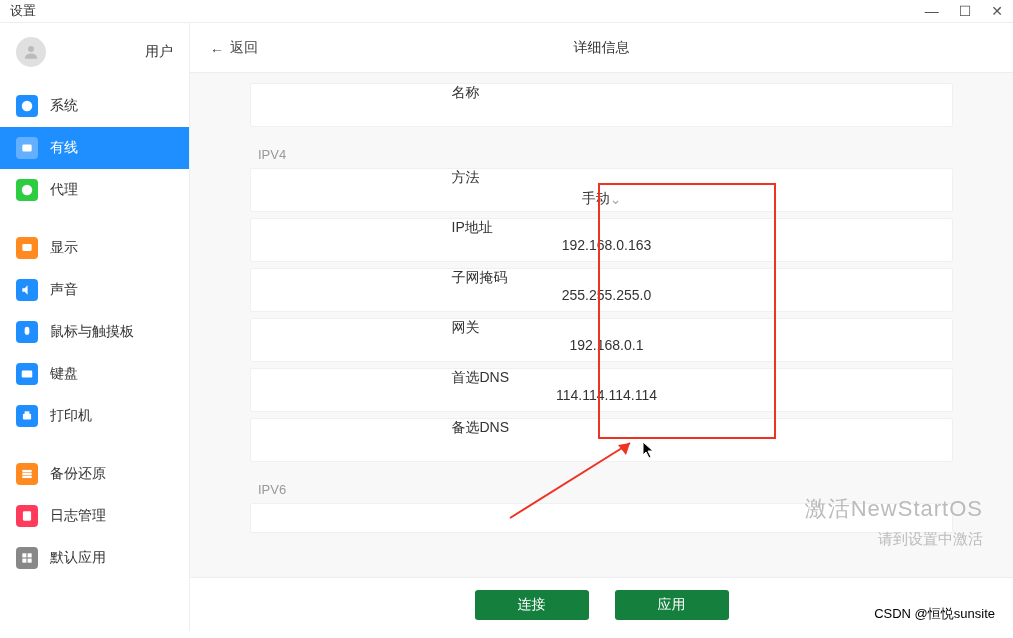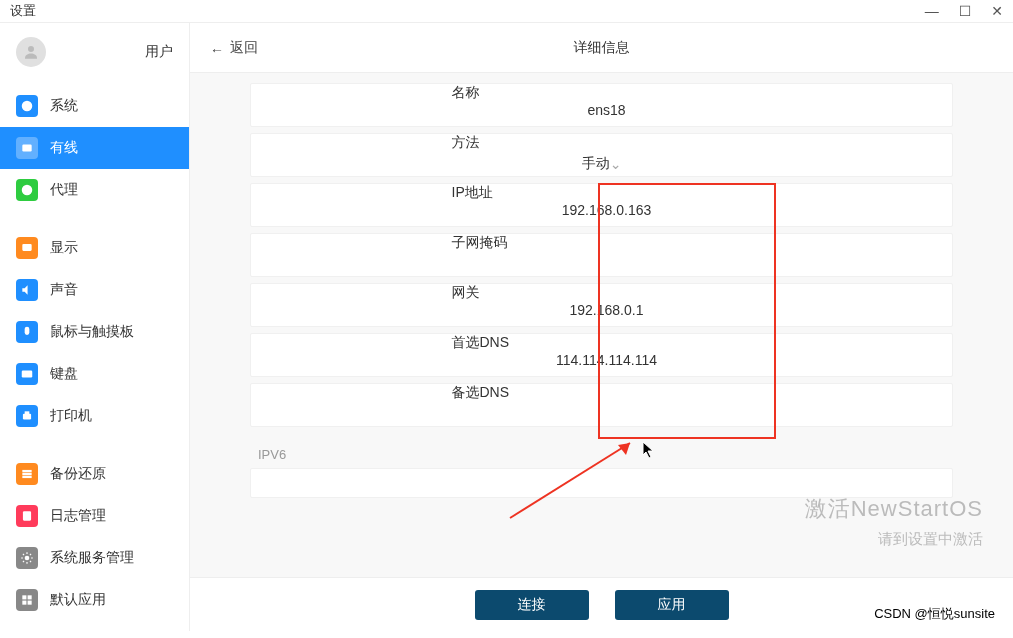--- a/index.html
+++ b/index.html
@@ -37,21 +37,21 @@
 .highlight-box { position: absolute; border: 2px solid #e32; pointer-events: none; }
 .arrow-overlay { position: absolute; pointer-events: none; }
 .cursor-overlay { position: absolute; pointer-events: none; }
 
 .watermark { position: absolute; right: 30px; bottom: 82px; text-align: right; color: #bbb; pointer-events: none; }
 .watermark .wm1 { font-size: 22px; letter-spacing: 1px; }
 .watermark .wm2 { font-size: 15px; margin-top: 6px; }
 .csdn-wm { position: absolute; right: 18px; bottom: 8px; color: #000000; font-size: 13px; pointer-events: none; text-align: center; }
 
 .footer { height: 54px; background: #fff; border-top: 1px solid #eee; display: flex; align-items: center; justify-content: center; gap: 26px; }
-.btn { width: 114px; height: 30px; border: none; border-radius: 3px; background: #0c4a6e; color: #fff; font-size: 14px; cursor: pointer; }
+.btn { width: 114px; height: 30px; border: none; border-radius: 3px; background: #15803d; color: #fff; font-size: 14px; cursor: pointer; }
 </style>
 </head>
 <body>
 
 <div class="titlebar">
   <span class="titlebar-title">设置</span>
   <div class="titlebar-controls">
     <span>—</span>
     <span>☐</span>
     <span>✕</span>
@@ -153,29 +153,20 @@
           <div class="icon-box" style="background: rgb(255, 59, 91);">
             <svg viewBox="0 0 24 24">
               <rect x="5" y="4" width="14" height="16" rx="2" fill="currentColor"></rect>
             </svg>
           </div>
           <span>日志管理</span>
         </div>
         <div class="sidebar-item">
           <div class="icon-box" style="background: rgb(136, 136, 136);">
             <svg viewBox="0 0 24 24">
-              <circle cx="12" cy="12" r="4" fill="currentColor"></circle>
-              <path d="M12 2v3M12 19v3M2 12h3M19 12h3M5 5l2 2M17 17l2 2M5 19l2-2M17 7l2-2" stroke="currentColor" stroke-width="2"></path>
-            </svg>
-          </div>
-          <span>系统服务管理</span>
-        </div>
-        <div class="sidebar-item">
-          <div class="icon-box" style="background: rgb(136, 136, 136);">
-            <svg viewBox="0 0 24 24">
               <rect x="4" y="4" width="7" height="7" fill="currentColor"></rect>
               <rect x="13" y="4" width="7" height="7" fill="currentColor"></rect>
               <rect x="4" y="13" width="7" height="7" fill="currentColor"></rect>
               <rect x="13" y="13" width="7" height="7" fill="currentColor"></rect>
             </svg>
           </div>
           <span>默认应用</span>
         </div>
       </div>
   </div>
@@ -185,39 +176,40 @@
       <div class="back-btn">
         <span>←</span>
         <span>返回</span>
       </div>
       <div class="content-title">详细信息</div>
     </div>
 
     <div class="scroll">
       <div class="row">
         <div class="row-label">名称</div>
-        <div class="row-value">ens18</div>
-      </div>
-
+      </div>
+
+      <div class="section-label">IPV4</div>
 
       <div class="row">
         <div class="row-label">方法</div>
         <div class="row-select">
           <span>手动</span>
           <span class="chevron">⌄</span>
         </div>
       </div>
 
       <div class="row">
         <div class="row-label">IP地址</div>
         <div class="row-value input">192.168.0.163</div>
       </div>
 
       <div class="row">
         <div class="row-label">子网掩码</div>
+        <div class="row-value input">255.255.255.0</div>
       </div>
 
       <div class="row">
         <div class="row-label">网关</div>
         <div class="row-value input">192.168.0.1</div>
       </div>
 
       <div class="row">
         <div class="row-label">首选DNS</div>
         <div class="row-value input">114.114.114.114</div>

